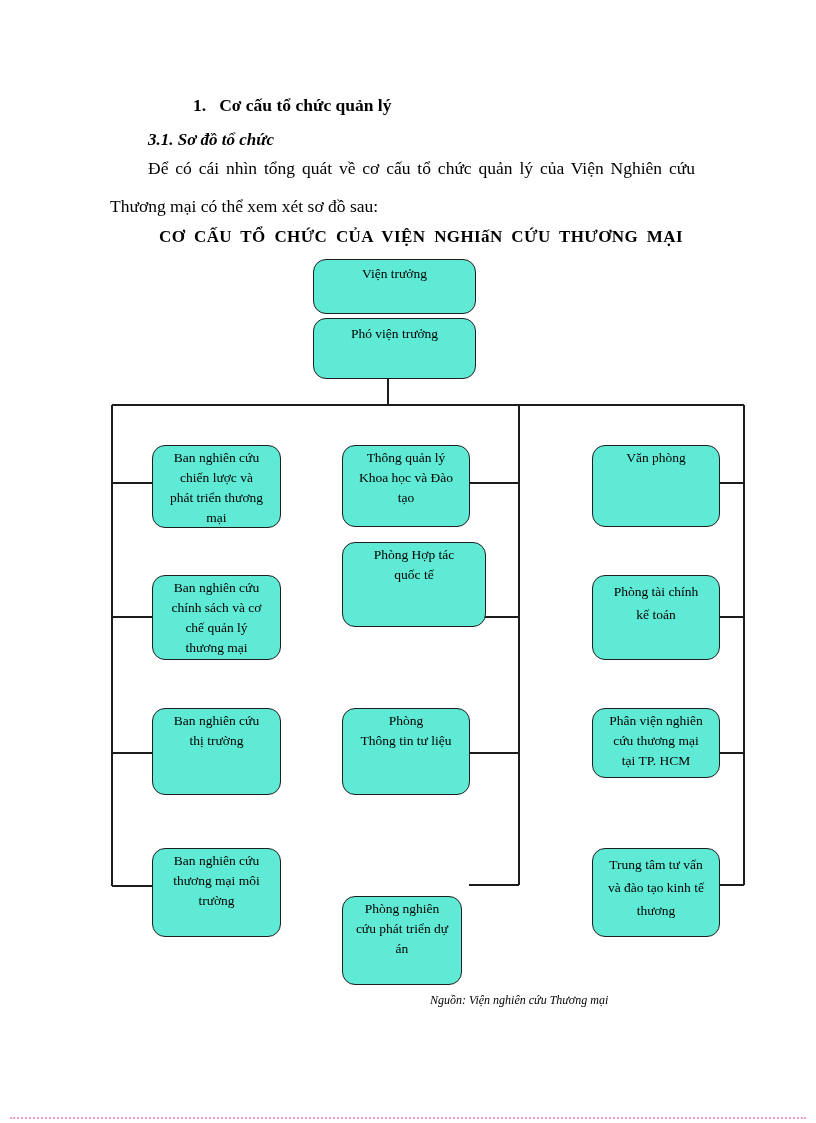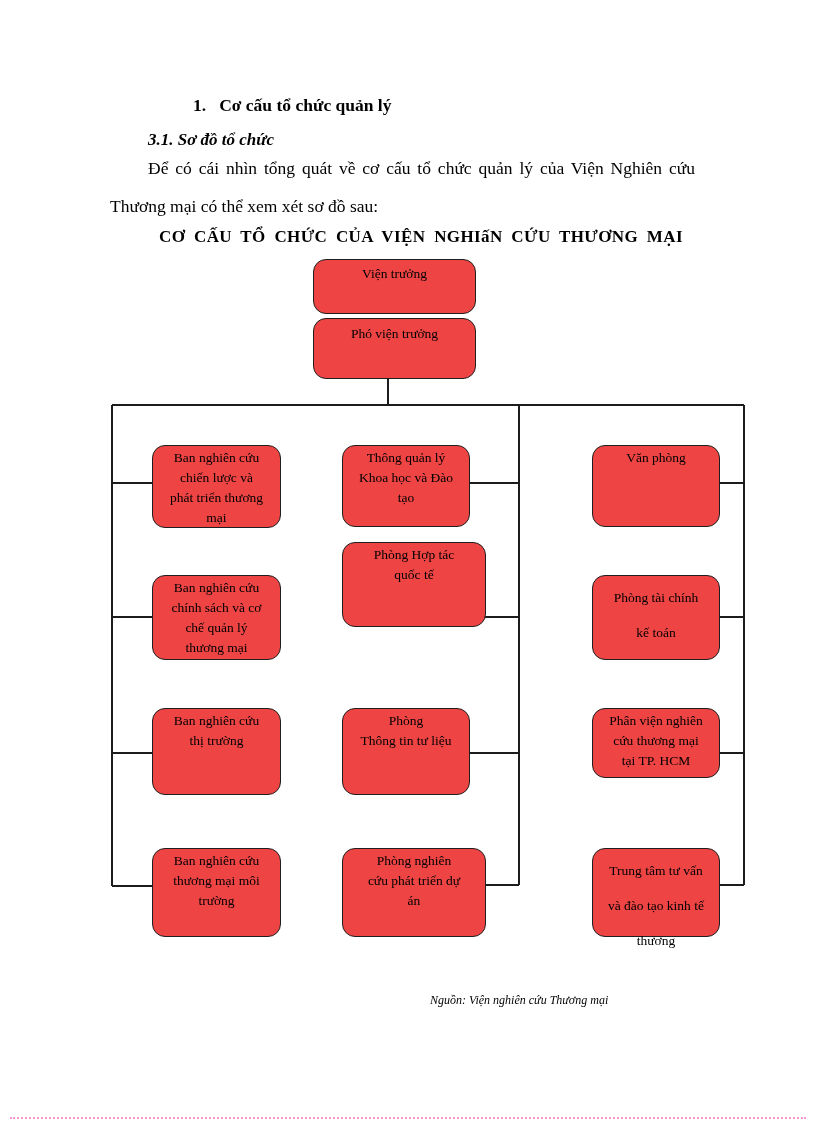--- a/index.html
+++ b/index.html
@@ -14,30 +14,30 @@
   .h2{font-size:17px;font-weight:bold;font-style:italic;white-space:nowrap;}
   .para{font-size:17.5px;white-space:nowrap;}
   .para.justified{word-spacing:2.5px;}
   .diagram-title{
     font-size:17px;font-weight:bold;text-align:center;
     letter-spacing:0.4px;word-spacing:4px;white-space:nowrap;
   }
   .source{font-size:12px;font-style:italic;white-space:nowrap;font-family:Liberation Serif, serif;}
   svg.connectors{position:absolute;left:0;top:0;pointer-events:none;}
   .obox{
-    position:absolute;background:#ef4444;border:1.4px solid #1f1f1f;
+    position:absolute;background:#5eead4;border:1.4px solid #1f1f1f;
     border-radius:13px;box-sizing:border-box;
     display:flex;justify-content:center;
     text-align:center;
   }
   .obox-label{
     font-size:13.5px;line-height:20px;padding-top:2px;
     white-space:pre-line;display:block;
   }
-  .obox-label.spaced{line-height:35px;padding-top:4px;}
+  .obox-label.spaced{line-height:23px;padding-top:4px;}
   .bottom-dotted{
     position:absolute;left:10px;right:10px;top:1117px;height:0;
     border-top:2px dotted #f49ad0;
   }
 </style>
 </head>
 <body>
 
 <div class="page">
 
@@ -113,21 +113,21 @@
 tạo</span>
   </div>
   <div class="obox" style="left:342px;top:542px;width:144px;height:85px;">
     <span class="obox-label">Phòng Hợp tác
 quốc tế</span>
   </div>
   <div class="obox" style="left:342px;top:708px;width:128px;height:87px;">
     <span class="obox-label">Phòng
 Thông tin tư liệu</span>
   </div>
-  <div class="obox" style="left:342px;top:848px;width:144px;height:89px;">
+  <div class="obox" style="left:342px;top:896px;width:120px;height:89px;">
     <span class="obox-label">Phòng nghiên
 cứu phát triển dự
 án</span>
   </div>
 
   <div class="obox" style="left:592px;top:445px;width:128px;height:82px;">
     <span class="obox-label">Văn phòng</span>
   </div>
   <div class="obox" style="left:592px;top:575px;width:128px;height:85px;">
     <span class="obox-label spaced">Phòng tài chính

